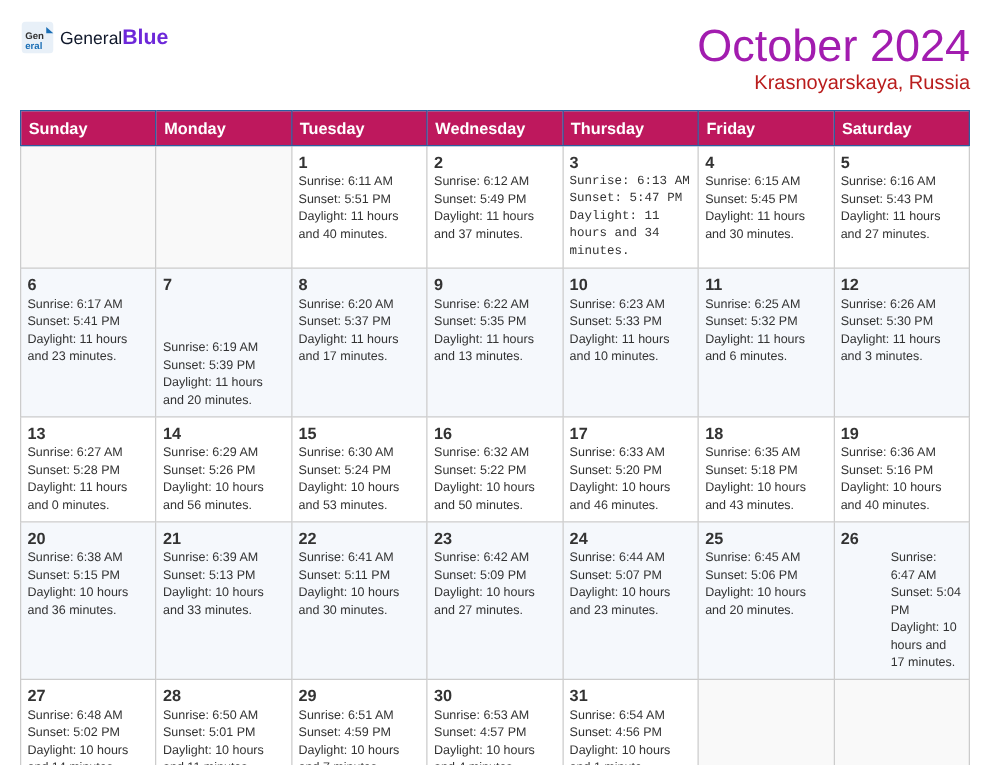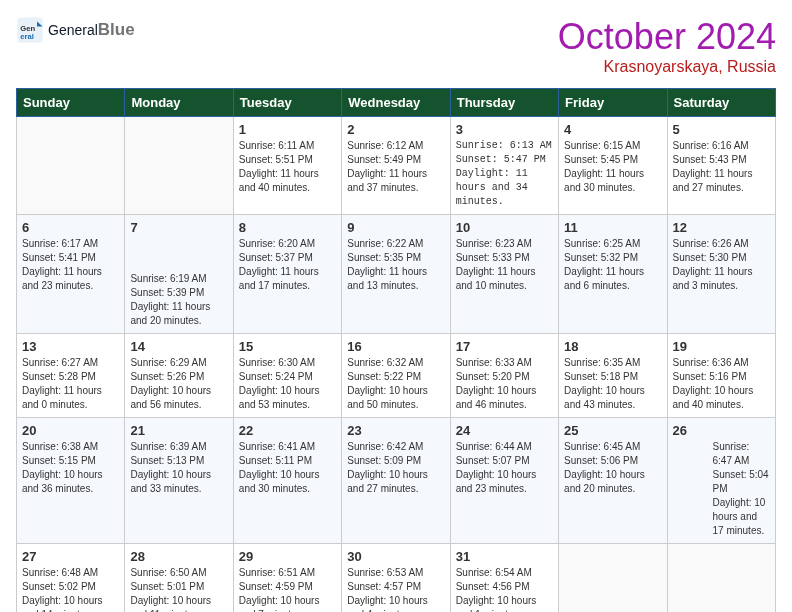--- a/index.html
+++ b/index.html
@@ -36,21 +36,21 @@
     .location-title {
       font-size: 16px;
       color: #b91c1c;
     }
     table {
       width: 100%;
       border-collapse: collapse;
       table-layout: fixed;
     }
     thead tr th {
-      background-color: #14532d;
+      background-color: #be185d;
       color: #fff;
       font-size: 13px;
       font-weight: bold;
       padding: 6px 6px;
       text-align: left;
       border: 1px solid #2a5fa0;
     }
     tbody tr td {
       vertical-align: top;
       border: 1px solid #ccc;
@@ -83,21 +83,21 @@
 <div class="header">
   <div class="logo">
     <svg class="logo-icon" viewBox="0 0 40 40">
       <rect x="2" y="2" width="36" height="36" rx="4" fill="#e8f0f8"></rect>
       <text x="6" y="22" font-size="11" font-weight="bold" fill="#333">Gen</text>
       <text x="6" y="33" font-size="11" font-weight="bold" fill="#1a6eb5">eral</text>
       <polygon points="30,8 38,15 30,15" fill="#1a6eb5"></polygon>
     </svg>
     <div>
       <div>
-        <span style="font-size:14px;font-weight:normal;color:#0f172a;">General</span><span style="font-size:17px;font-weight:bold;color:#737373;">Blue</span>
+        <span style="font-size:14px;font-weight:normal;color:#0f172a;">General</span><span style="font-size:17px;font-weight:bold;color:#6d28d9;">Blue</span>
       </div>
     </div>
   </div>
   <div class="title-block">
     <div class="month-title">October 2024</div>
     <div class="location-title">Krasnoyarskaya, Russia</div>
   </div>
 </div>
 
 <table>

